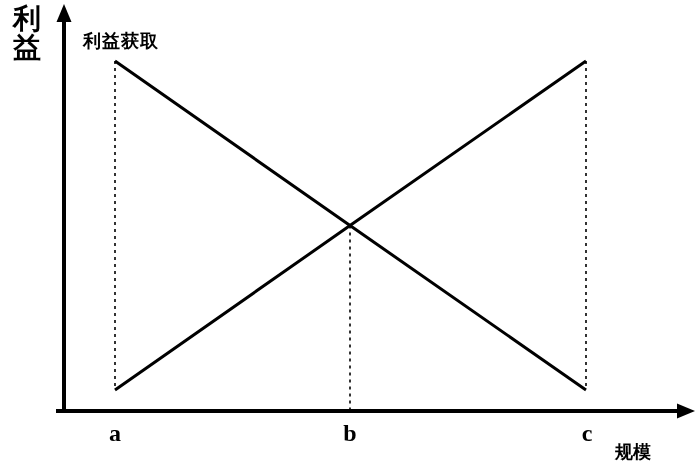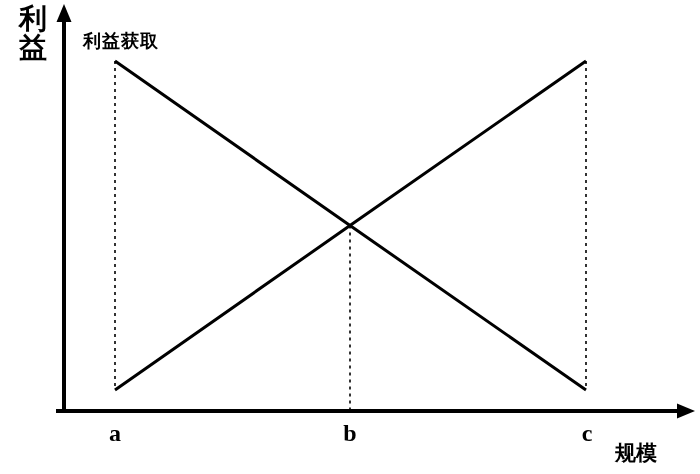--- a/index.html
+++ b/index.html
@@ -26,28 +26,28 @@
     font-weight: bold;
     white-space: nowrap;
     line-height: 1.0;
   }
   .ylab {
     left: 13px;
     top: 4px;
     width: 34px;
     font-size: 28px;
     line-height: 1.04;
-    text-align: right;
+    text-align: left;
     white-space: normal;      
     word-break: break-all;
   }
   .xlab {
     left: 615px;
     top: 443px;
-    font-size: 21px;
+    font-size: 18px;
   }
   .curve-lbl {
     font-size: 18px;
     letter-spacing: 1px;
   }
   .acquire { left: 83px;  top: 32px; }
   .supply  { left: 511px; top: 30px; }
   .tick {
     font-size: 24px;
     top: 421px;

